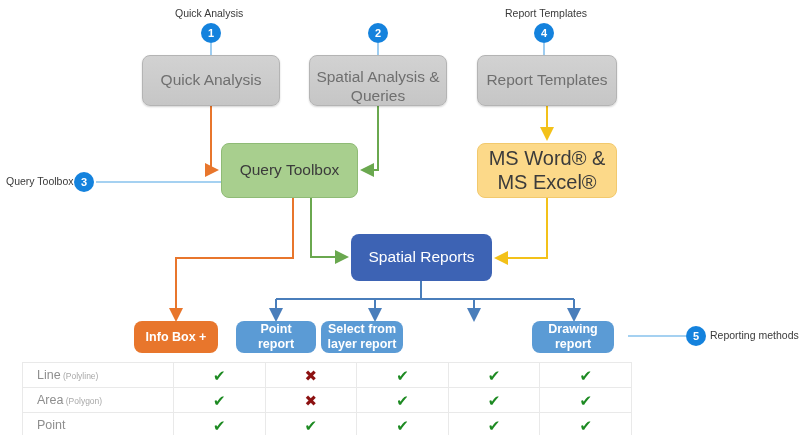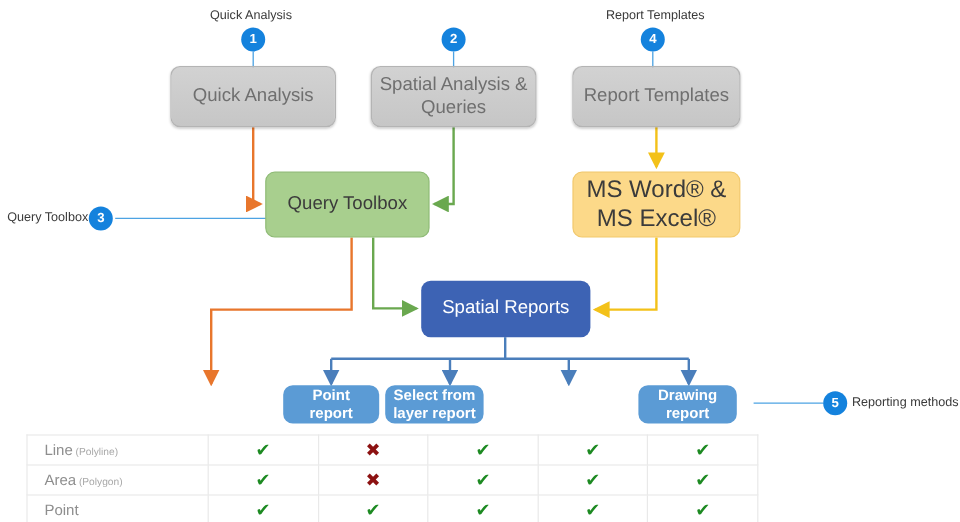--- a/index.html
+++ b/index.html
@@ -91,38 +91,41 @@
 
   <div class="badge" style="left:201px;top:23px;">1</div>
   <div class="badge" style="left:368px;top:23px;">2</div>
   <div class="badge" style="left:74px;top:172px;">3</div>
   <div class="badge" style="left:534px;top:23px;">4</div>
   <div class="badge" style="left:686px;top:326px;">5</div>
 
   <div class="node src" style="left:142px;top:55px;width:138px;height:51px;">
     <span>Quick Analysis</span>
     </div>
-  <div class="node src" style="left:309px;top:55px;width:138px;height:51px;">
+  <div class="node src" style="left:309px;top:55px;width:138px;height:51px;align-items:flex-end;">
     <span>Spatial Analysis &amp; Queries</span>
     </div>
   <div class="node src" style="left:477px;top:55px;width:140px;height:51px;">
     <span>Report Templates</span>
     </div>
 
   <div class="node green" style="left:221px;top:143px;width:137px;height:55px;">
     <span>Query Toolbox</span>
     </div>
   <div class="node amber" style="left:477px;top:143px;width:140px;height:55px;">
     <span>MS Word® &amp; MS Excel®</span>
     </div>
 
   <div class="node navy" style="left:351px;top:234px;width:141px;height:47px;">
     <span>Spatial Reports</span>
     </div>
 
+  <div class="node orangebox" style="left:134px;top:321px;width:84px;height:32px;">
+    <span>Info Box +</span>
+    </div>
   <div class="node bluebox" style="left:236px;top:321px;width:80px;height:32px;">
     <span>Point report</span>
     </div>
   <div class="node bluebox" style="left:321px;top:321px;width:82px;height:32px;">
     <span>Select from layer report</span>
     </div>
   <div class="node bluebox" style="left:532px;top:321px;width:82px;height:32px;">
     <span>Drawing report</span>
     </div>
 

